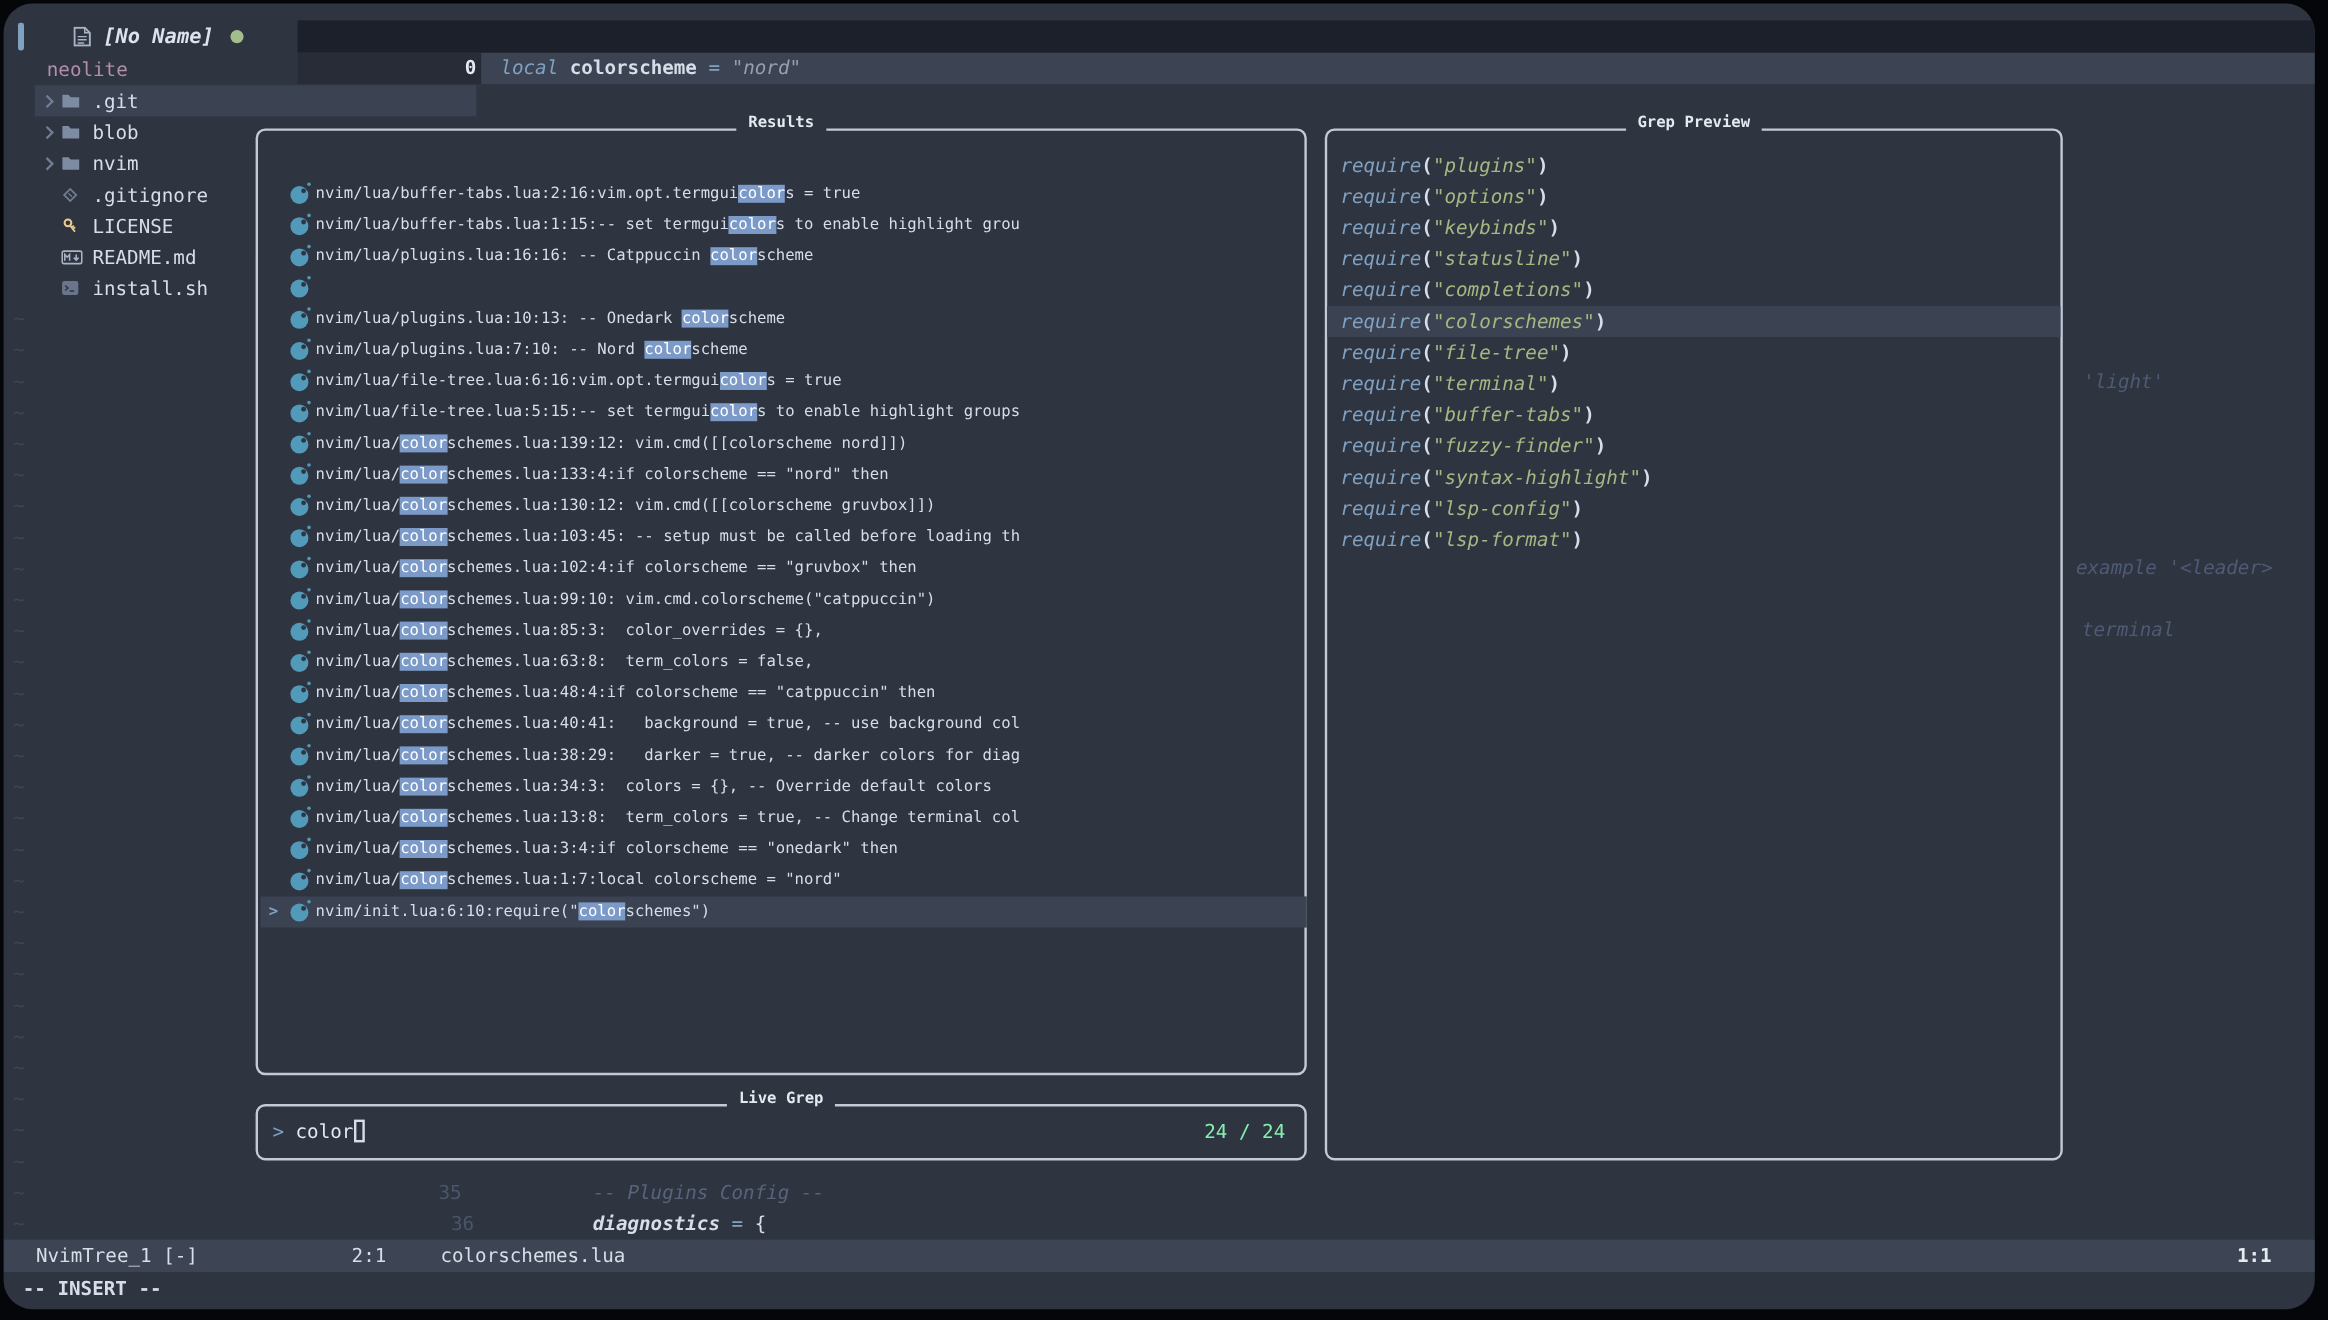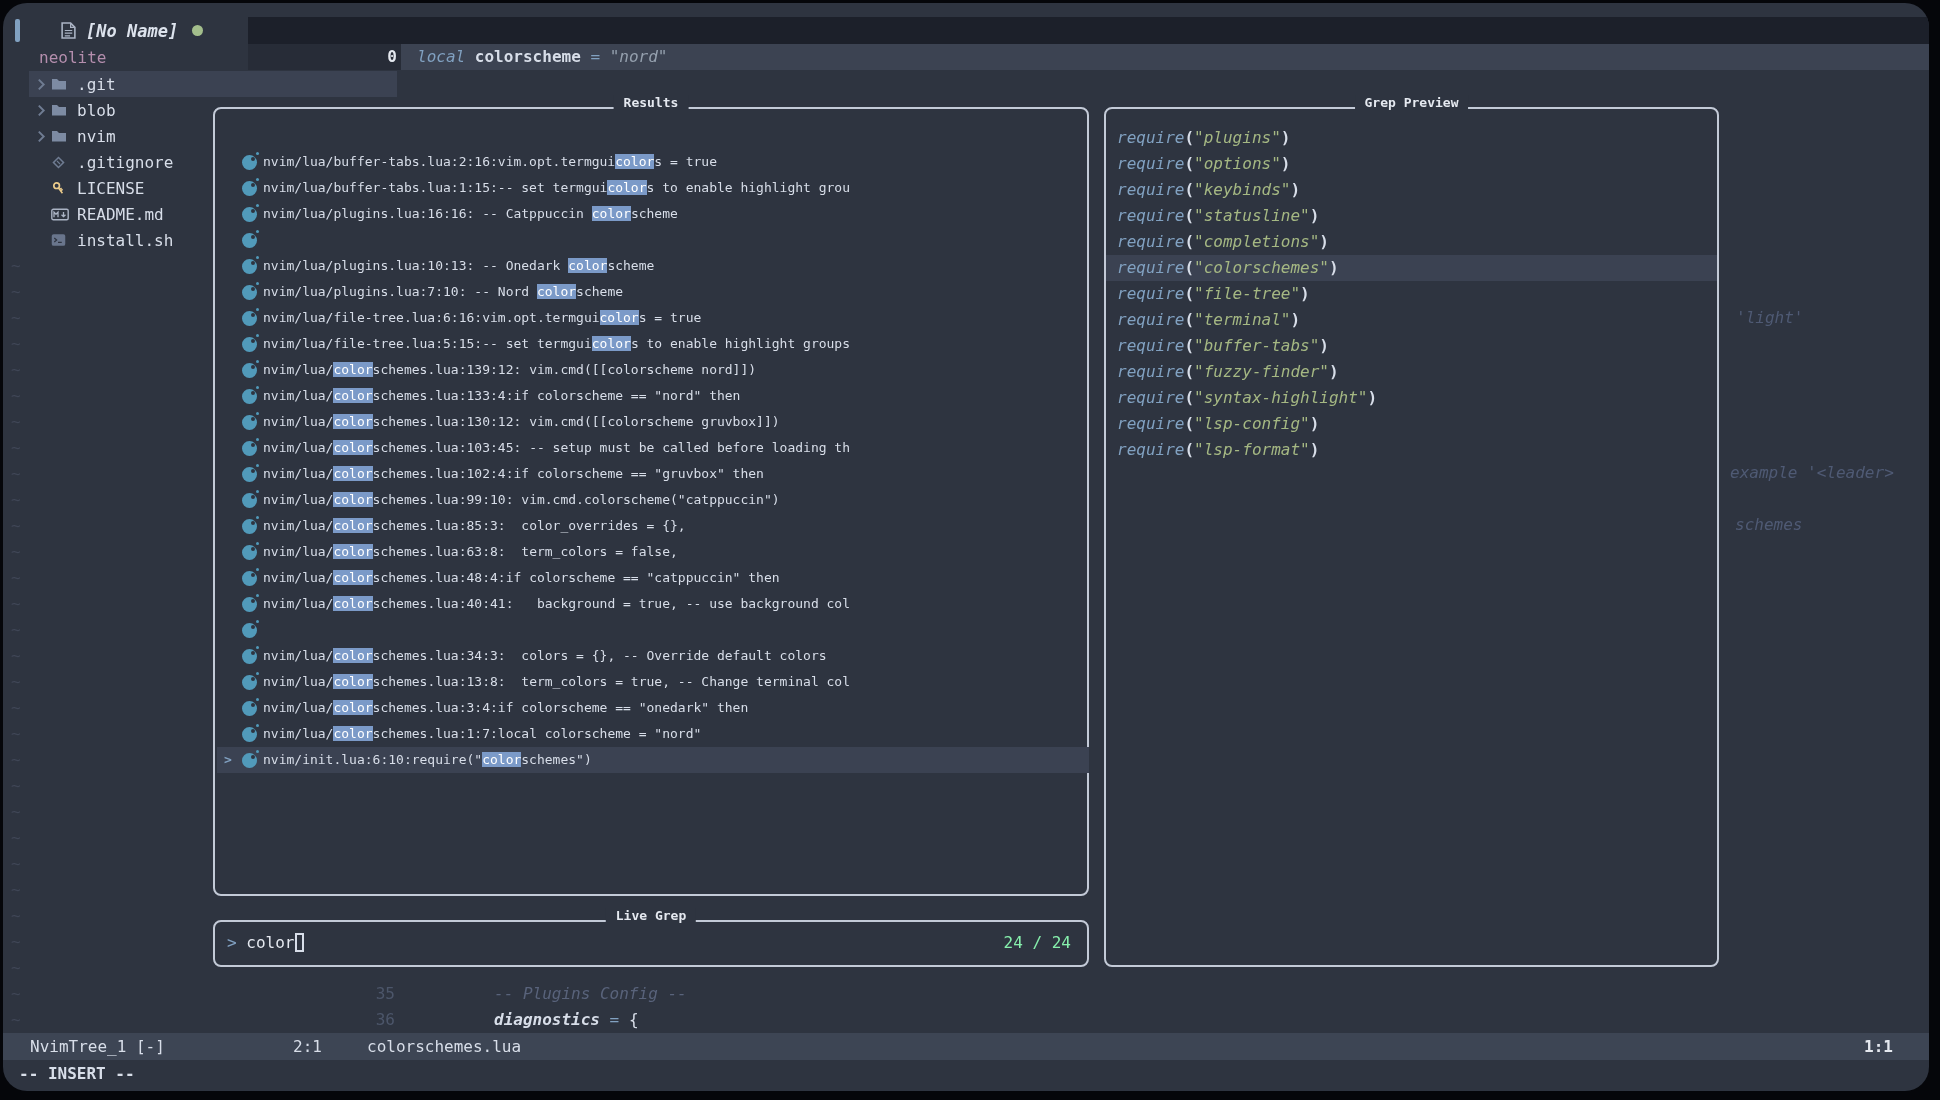--- a/index.html
+++ b/index.html
@@ -68,21 +68,21 @@
   .pv-punc { color:#d8dee9; font-weight:bold; }
   .pv-str { color:#a5b883; font-style:italic; }
 
   
   .frag { position:absolute; font-size:16px; line-height:26px; color:#4f5a74; font-style:italic; white-space:pre; }
   #frag-1 { left:1733px; top:302px; }
   #frag-2 { left:1727px; top:457px; }
   #frag-3 { left:1732px; top:509px; }
 
   
-  #line35-num { left:352px; top:978px; }
+  #line35-num { left:352px; top:978px;text-align:center; }
   #line36-num { left:352px; top:1004px; }
   #line35-text { left:491px; top:978px; }
   #line36-text { left:491px; top:1004px; }
 
   
   .statusbar { position:absolute; left:0; right:0; top:1030px; height:27px; background:#3d4554; font-size:16px; line-height:27px; color:#d8dee9; }
   .sb-buffer { position:absolute; left:27px; }
   .sb-treepos { position:absolute; left:290px; }
   .sb-file { position:absolute; left:364px; }
   .sb-pos { position:absolute; right:36px; font-weight:bold; color:#e5e9f0; }
@@ -243,21 +243,21 @@
         <div class="result-row" style="top: 352px;"><span class="lua-icon"></span><span class="rtext"><span>nvim/lua/</span><span class="match">color</span><span>schemes.lua:139:12: vim.cmd([[colorscheme nord]])</span></span></div>
         <div class="result-row" style="top: 378px;"><span class="lua-icon"></span><span class="rtext"><span>nvim/lua/</span><span class="match">color</span><span>schemes.lua:133:4:if colorscheme == "nord" then</span></span></div>
         <div class="result-row" style="top: 404px;"><span class="lua-icon"></span><span class="rtext"><span>nvim/lua/</span><span class="match">color</span><span>schemes.lua:130:12: vim.cmd([[colorscheme gruvbox]])</span></span></div>
         <div class="result-row" style="top: 430px;"><span class="lua-icon"></span><span class="rtext"><span>nvim/lua/</span><span class="match">color</span><span>schemes.lua:103:45: -- setup must be called before loading th</span></span></div>
         <div class="result-row" style="top: 456px;"><span class="lua-icon"></span><span class="rtext"><span>nvim/lua/</span><span class="match">color</span><span>schemes.lua:102:4:if colorscheme == "gruvbox" then</span></span></div>
         <div class="result-row" style="top: 482px;"><span class="lua-icon"></span><span class="rtext"><span>nvim/lua/</span><span class="match">color</span><span>schemes.lua:99:10: vim.cmd.colorscheme("catppuccin")</span></span></div>
         <div class="result-row" style="top: 508px;"><span class="lua-icon"></span><span class="rtext"><span>nvim/lua/</span><span class="match">color</span><span>schemes.lua:85:3:  color_overrides = {},</span></span></div>
         <div class="result-row" style="top: 534px;"><span class="lua-icon"></span><span class="rtext"><span>nvim/lua/</span><span class="match">color</span><span>schemes.lua:63:8:  term_colors = false,</span></span></div>
         <div class="result-row" style="top: 560px;"><span class="lua-icon"></span><span class="rtext"><span>nvim/lua/</span><span class="match">color</span><span>schemes.lua:48:4:if colorscheme == "catppuccin" then</span></span></div>
         <div class="result-row" style="top: 586px;"><span class="lua-icon"></span><span class="rtext"><span>nvim/lua/</span><span class="match">color</span><span>schemes.lua:40:41:   background = true, -- use background col</span></span></div>
-        <div class="result-row" style="top: 612px;"><span class="lua-icon"></span></div>
+        <div class="result-row" style="top: 612px;"><span class="lua-icon"></span><span class="rtext"><span>nvim/lua/</span><span class="match">color</span><span>schemes.lua:38:29:   darker = true, -- darker colors for diag</span></span></div>
         <div class="result-row" style="top: 638px;"><span class="lua-icon"></span><span class="rtext"><span>nvim/lua/</span><span class="match">color</span><span>schemes.lua:34:3:  colors = {}, -- Override default colors</span></span></div>
         <div class="result-row" style="top: 664px;"><span class="lua-icon"></span><span class="rtext"><span>nvim/lua/</span><span class="match">color</span><span>schemes.lua:13:8:  term_colors = true, -- Change terminal col</span></span></div>
         <div class="result-row" style="top: 690px;"><span class="lua-icon"></span><span class="rtext"><span>nvim/lua/</span><span class="match">color</span><span>schemes.lua:3:4:if colorscheme == "onedark" then</span></span></div>
         <div class="result-row" style="top: 716px;"><span class="lua-icon"></span><span class="rtext"><span>nvim/lua/</span><span class="match">color</span><span>schemes.lua:1:7:local colorscheme = "nord"</span></span></div>
         <div class="result-row selected" style="top: 742px;"><span class="result-caret">&gt;</span><span class="lua-icon"></span><span class="rtext"><span>nvim/init.lua:6:10:require("</span><span class="match">color</span><span>schemes")</span></span></div>
       </div>
   </div>
 
   <div class="float" id="livegrep-win">
     <div class="float-title">Live Grep</div>
@@ -279,21 +279,21 @@
         <div class="prev-row" style="top: 224px;"><span class="pv-fn">require</span><span class="pv-punc">(</span><span class="pv-str">"buffer-tabs"</span><span class="pv-punc">)</span></div>
         <div class="prev-row" style="top: 250px;"><span class="pv-fn">require</span><span class="pv-punc">(</span><span class="pv-str">"fuzzy-finder"</span><span class="pv-punc">)</span></div>
         <div class="prev-row" style="top: 276px;"><span class="pv-fn">require</span><span class="pv-punc">(</span><span class="pv-str">"syntax-highlight"</span><span class="pv-punc">)</span></div>
         <div class="prev-row" style="top: 302px;"><span class="pv-fn">require</span><span class="pv-punc">(</span><span class="pv-str">"lsp-config"</span><span class="pv-punc">)</span></div>
         <div class="prev-row" style="top: 328px;"><span class="pv-fn">require</span><span class="pv-punc">(</span><span class="pv-str">"lsp-format"</span><span class="pv-punc">)</span></div>
       </div>
   </div>
 
   <div class="frag" id="frag-1">'light'</div>
   <div class="frag" id="frag-2">example '&lt;leader&gt;</div>
-  <div class="frag" id="frag-3">schemes</div>
+  <div class="frag" id="frag-3">terminal</div>
 
   <div class="lnum" id="line35-num">35</div>
   <div class="lnum" id="line36-num">36</div>
   <code class="codeline tok-comment" id="line35-text">-- Plugins Config --</code>
   <code class="codeline" id="line36-text"><span class="tok-kw-bold">diagnostics</span><span class="sp"></span><span class="tok-op">=</span><span class="sp"></span><span>{</span></code>
 
   <div class="statusbar">
     <span class="sb-buffer">NvimTree_1 [-]</span>
     <span class="sb-treepos">2:1</span>
     <span class="sb-file">colorschemes.lua</span>

